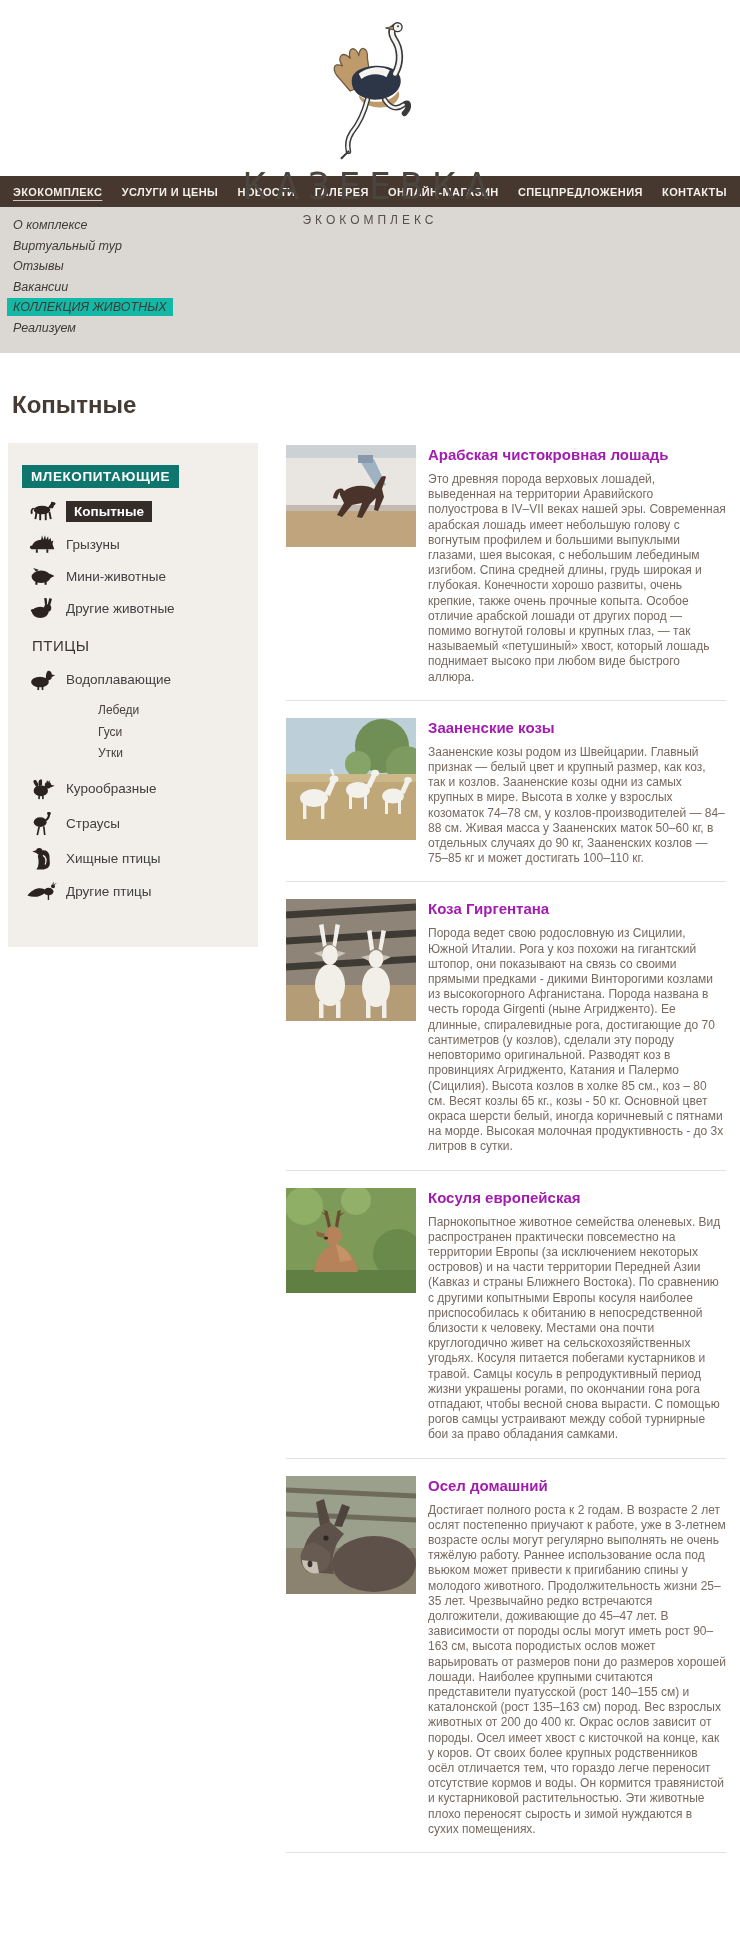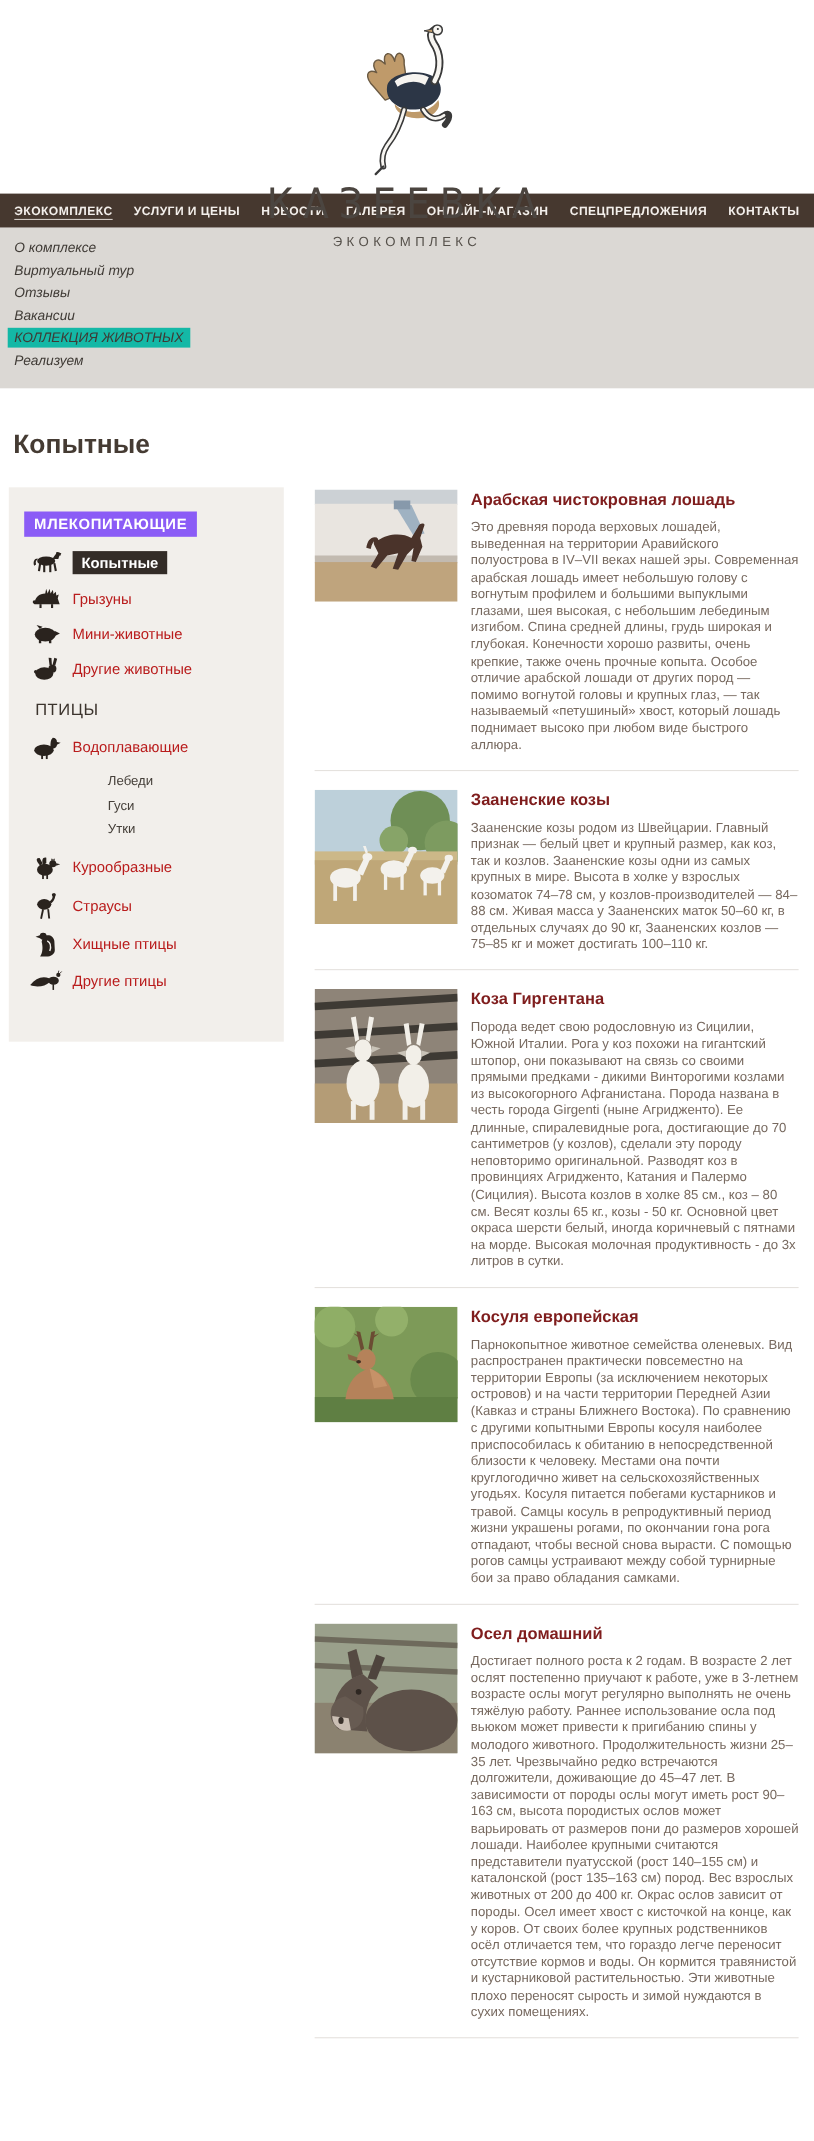--- a/index.html
+++ b/index.html
@@ -26,36 +26,36 @@
   .submenu-item{display:block;width:max-content;font-size:12.5px;color:#3f3a35;
     line-height:16px;padding:1px 6px;margin:0 0 2.5px 7px;}
   .submenu-item.active{background:#14b8a6;}
 
   
   .page-title{font-size:24px;font-weight:700;color:#453b33;margin:38px 0 0 12px;}
 
   
   .content{display:flex;align-items:flex-start;margin-top:24px;padding:0 14px 0 8px;}
   .sidebar{width:250px;flex-shrink:0;background:#f2efeb;padding:22px 0 34px;}
-  .side-box-header{display:inline-block;background:#8b5cf6;color:#fff;font-size:13.5px;
+  .side-box-header{display:inline-block;background:#0f766e;color:#fff;font-size:13.5px;
     font-weight:700;letter-spacing:.6px;padding:4px 9px;margin:0 0 12px 14px;}
   .side-item{display:flex;align-items:center;margin:0 0 11px 17px;}
   .side-icon{width:34px;display:flex;justify-content:center;align-items:center;flex-shrink:0;}
   .side-icon svg{display:block;}
-  .side-label{font-size:13.5px;color:#b91c1c;margin-left:7px;}
+  .side-label{font-size:13.5px;color:#404040;margin-left:7px;}
   .side-item.active .side-label{background:#332c27;color:#fff;font-weight:700;padding:3px 8px;}
   .birds-header{font-size:15px;color:#3c342d;letter-spacing:.5px;margin:18px 0 14px 24px;}
   .side-sublist{margin:-2px 0 12px 90px;}
   .side-subitem{font-size:12px;color:#46403a;line-height:21.5px;}
 
   .entries{flex:1;margin-left:28px;padding-top:2px;}
   .entry{display:flex;}
   .photo{width:130px;flex-shrink:0;margin-right:12px;}
   .photo svg{display:block;}
-  .entry-title{font-size:15px;font-weight:700;color:#7f1d1d;margin:1px 0 9px;}
+  .entry-title{font-size:15px;font-weight:700;color:#a21caf;margin:1px 0 9px;}
   .entry-text{font-size:12px;line-height:15.2px;color:#77695f;margin:0;}
   .entry-sep{border:none;border-top:1px solid #e5e2de;margin:15px 0 17px;}
 </style>
 </head>
 <body>
 
 <div class="page" data-interactable="false">
 
   <header class="site-header" data-interactable="false">
     <div class="logo" data-interactable="true">

